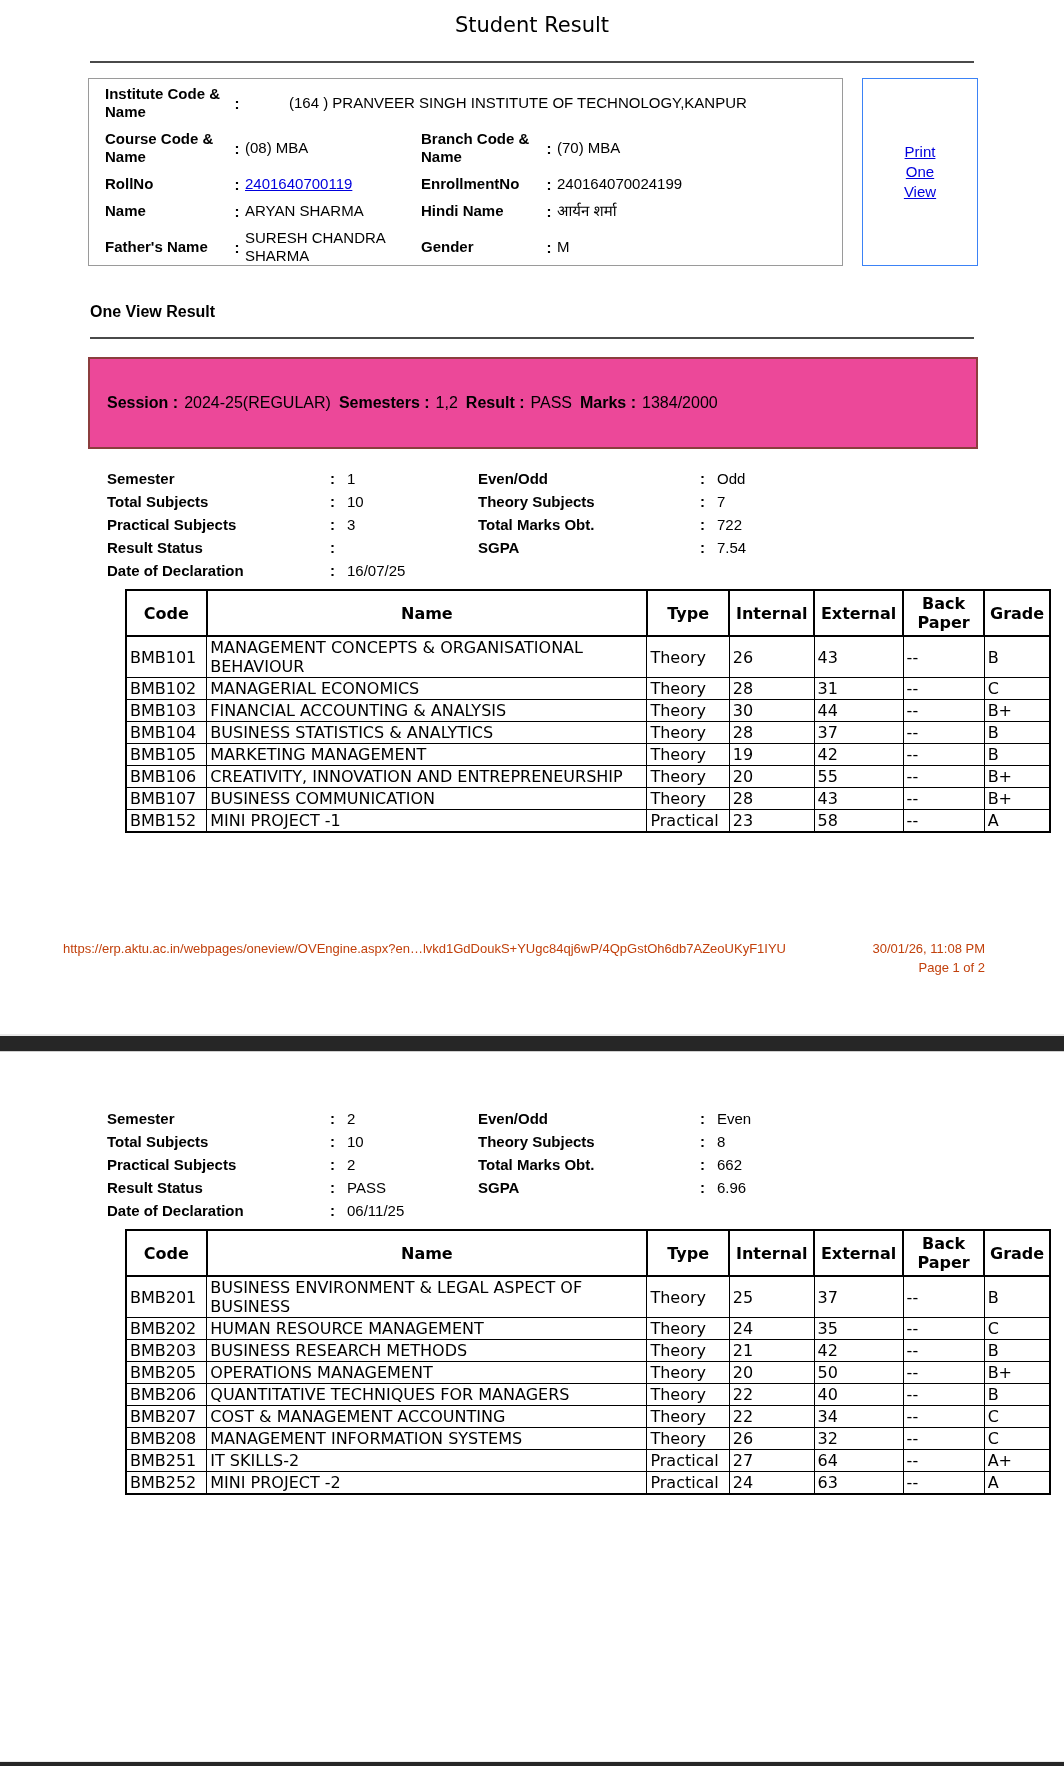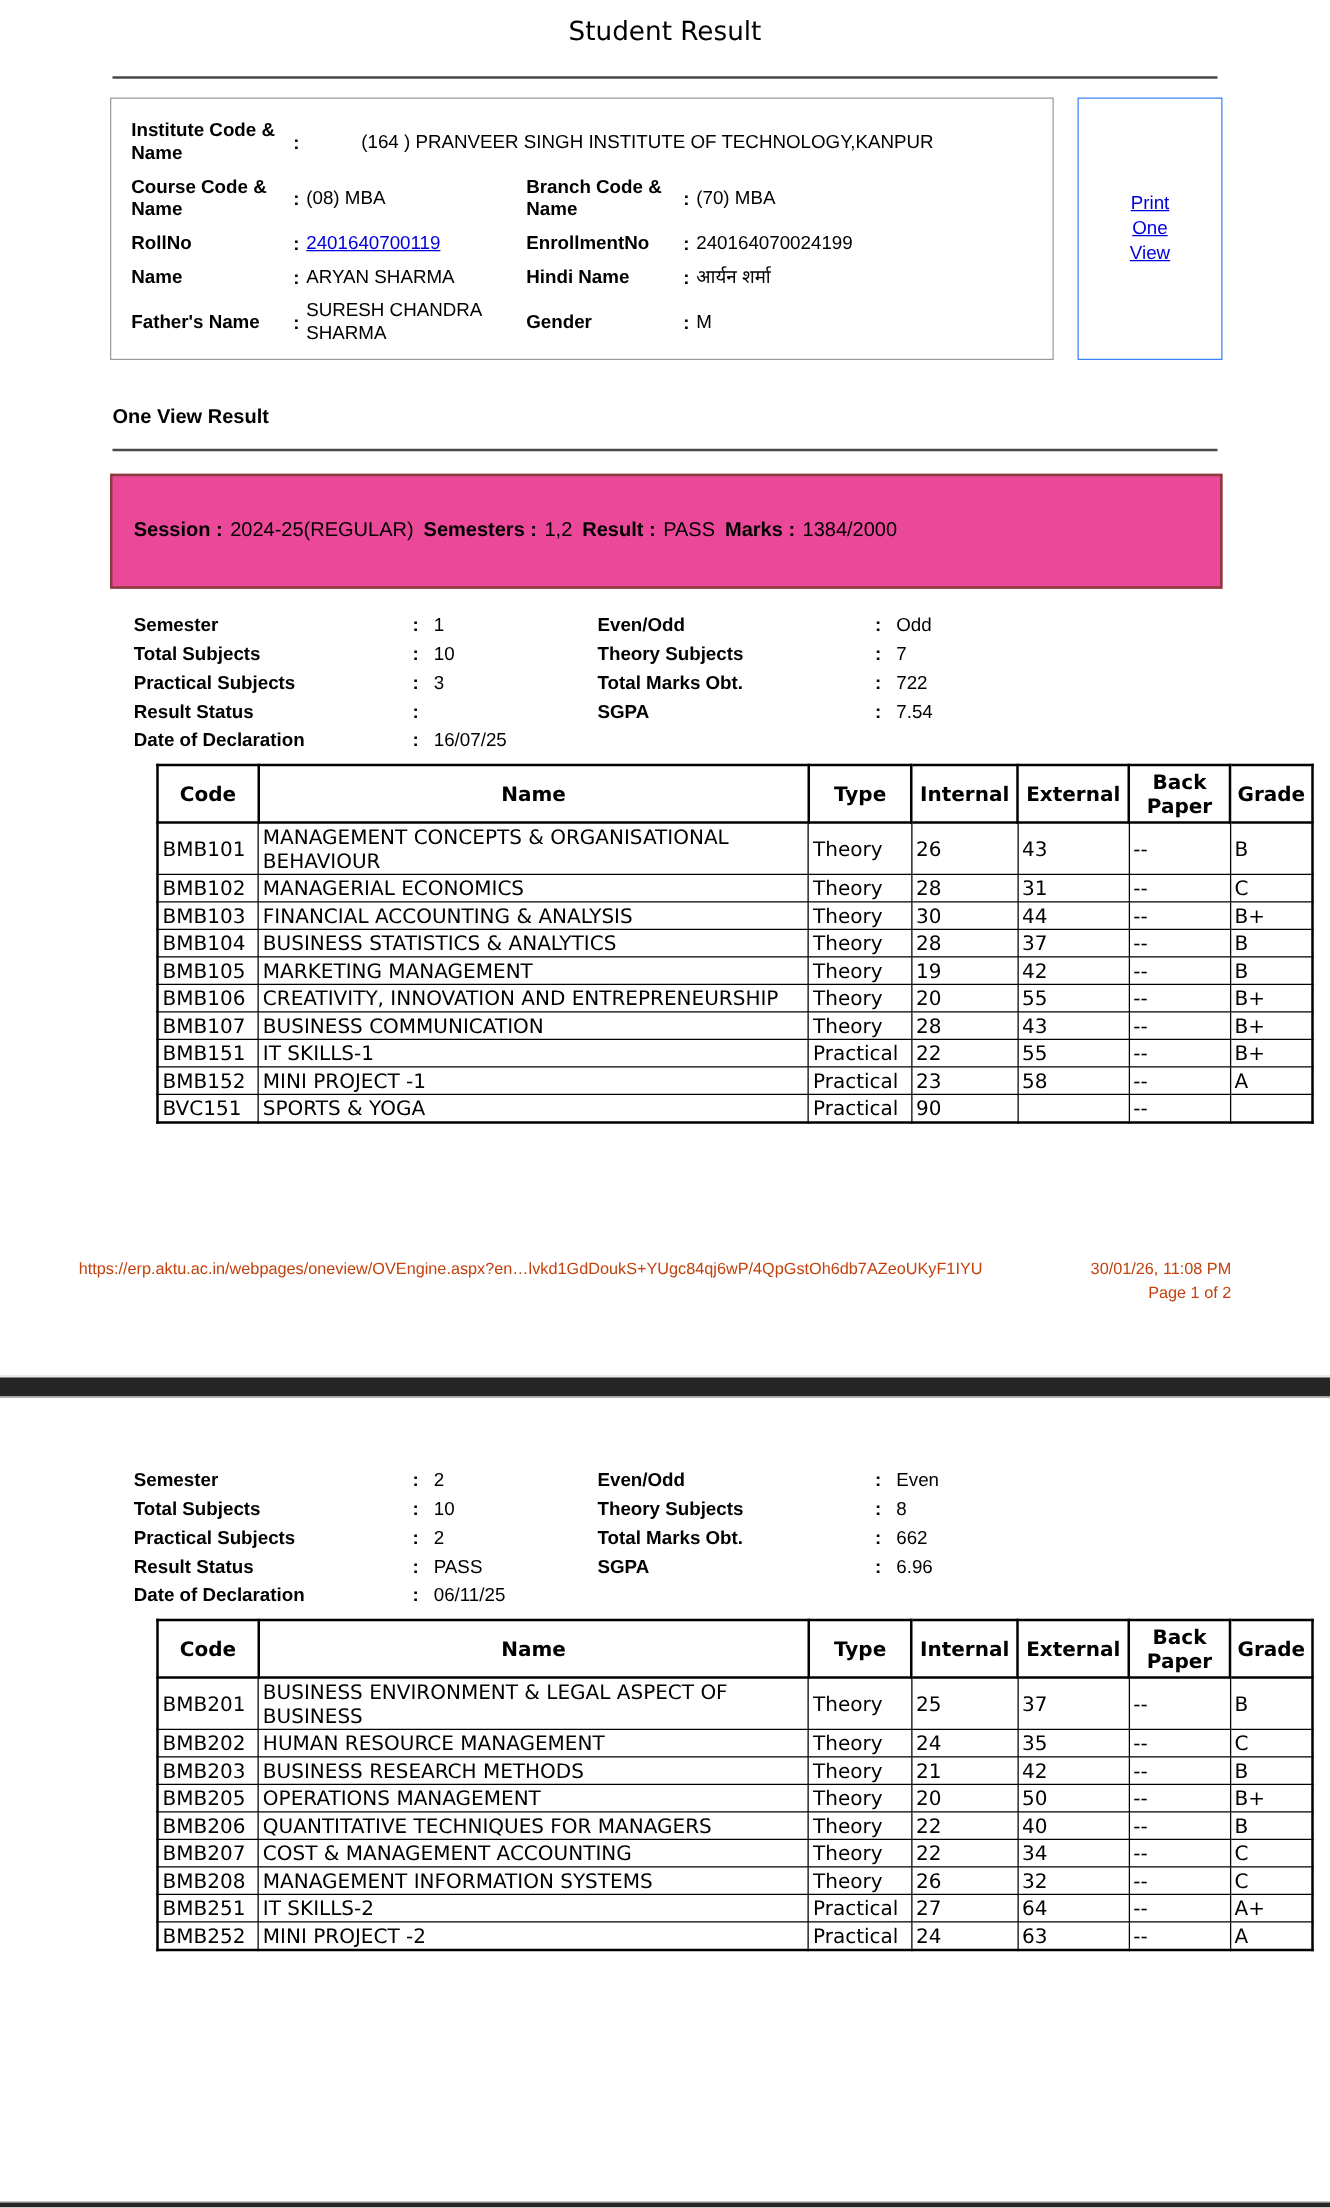--- a/index.html
+++ b/index.html
@@ -8,21 +8,21 @@
     background: #ffffff; color: #000;
     font-family: "Liberation Sans", sans-serif;
     overflow: hidden;
   }
   .title { margin: 0; padding-top: 13px; text-align: center; font-size: 21px; font-weight: normal; font-family: "DejaVu Sans", sans-serif; }
   .rule { border: 0; border-top: 2px solid #4a4a4a; margin: 0 90px; }
   .rule1 { margin-top: 24px; }
   .rule2 { margin-top: 16px; }
 
   
-  .info-wrap { display: flex; gap: 19px; margin: 15px 86px 0 88px; height: 210px; }
+  .info-wrap { display: flex; gap: 19px; margin: 15px 86px 0 88px; height: 188px; }
   .info-main {
     flex: 1; border: 1px solid #9a9a9a; padding: 22px 14px 16px 16px;
     display: grid; grid-template-columns: 124px 16px 176px 120px 16px 1fr;
     row-gap: 9px; align-items: center; font-size: 15px; align-content: center;
   }
   .ilabel { font-weight: bold; line-height: 18px; }
   .icolon { font-weight: bold; text-align: center; }
   .ivalue { line-height: 18px; }
   .span4 { grid-column: 3 / -1; margin-left: 44px; }
   .wrap140 { max-width: 142px; }
@@ -228,45 +228,27 @@
       <tr>
         <td class="cell-code">BMB107</td>
         <td class="cell-name">BUSINESS COMMUNICATION</td>
         <td class="cell-type">Theory</td>
         <td class="cell-internal">28</td>
         <td class="cell-external">43</td>
         <td class="cell-back">--</td>
         <td class="cell-grade">B+</td>
       </tr>
       <tr>
-        <td class="cell-code">BMB151</td>
-        <td class="cell-name">IT SKILLS-1</td>
-        <td class="cell-type">Practical</td>
-        <td class="cell-internal">22</td>
-        <td class="cell-external">55</td>
-        <td class="cell-back">--</td>
-        <td class="cell-grade">B+</td>
-      </tr>
-      <tr>
         <td class="cell-code">BMB152</td>
         <td class="cell-name">MINI PROJECT -1</td>
         <td class="cell-type">Practical</td>
         <td class="cell-internal">23</td>
         <td class="cell-external">58</td>
         <td class="cell-back">--</td>
         <td class="cell-grade">A</td>
-      </tr>
-      <tr>
-        <td class="cell-code">BVC151</td>
-        <td class="cell-name">SPORTS &amp; YOGA</td>
-        <td class="cell-type">Practical</td>
-        <td class="cell-internal">90</td>
-        <td class="cell-external"></td>
-        <td class="cell-back">--</td>
-        <td class="cell-grade"></td>
       </tr>
     </tbody>
   </table>
 
 <div class="footer">
   <div class="furl">https://erp.aktu.ac.in/webpages/oneview/OVEngine.aspx?en…lvkd1GdDoukS+YUgc84qj6wP/4QpGstOh6db7AZeoUKyF1IYU</div>
   <div class="fright">
     <div>30/01/26, 11:08 PM</div>
     <div>Page 1 of 2</div>
   </div>

